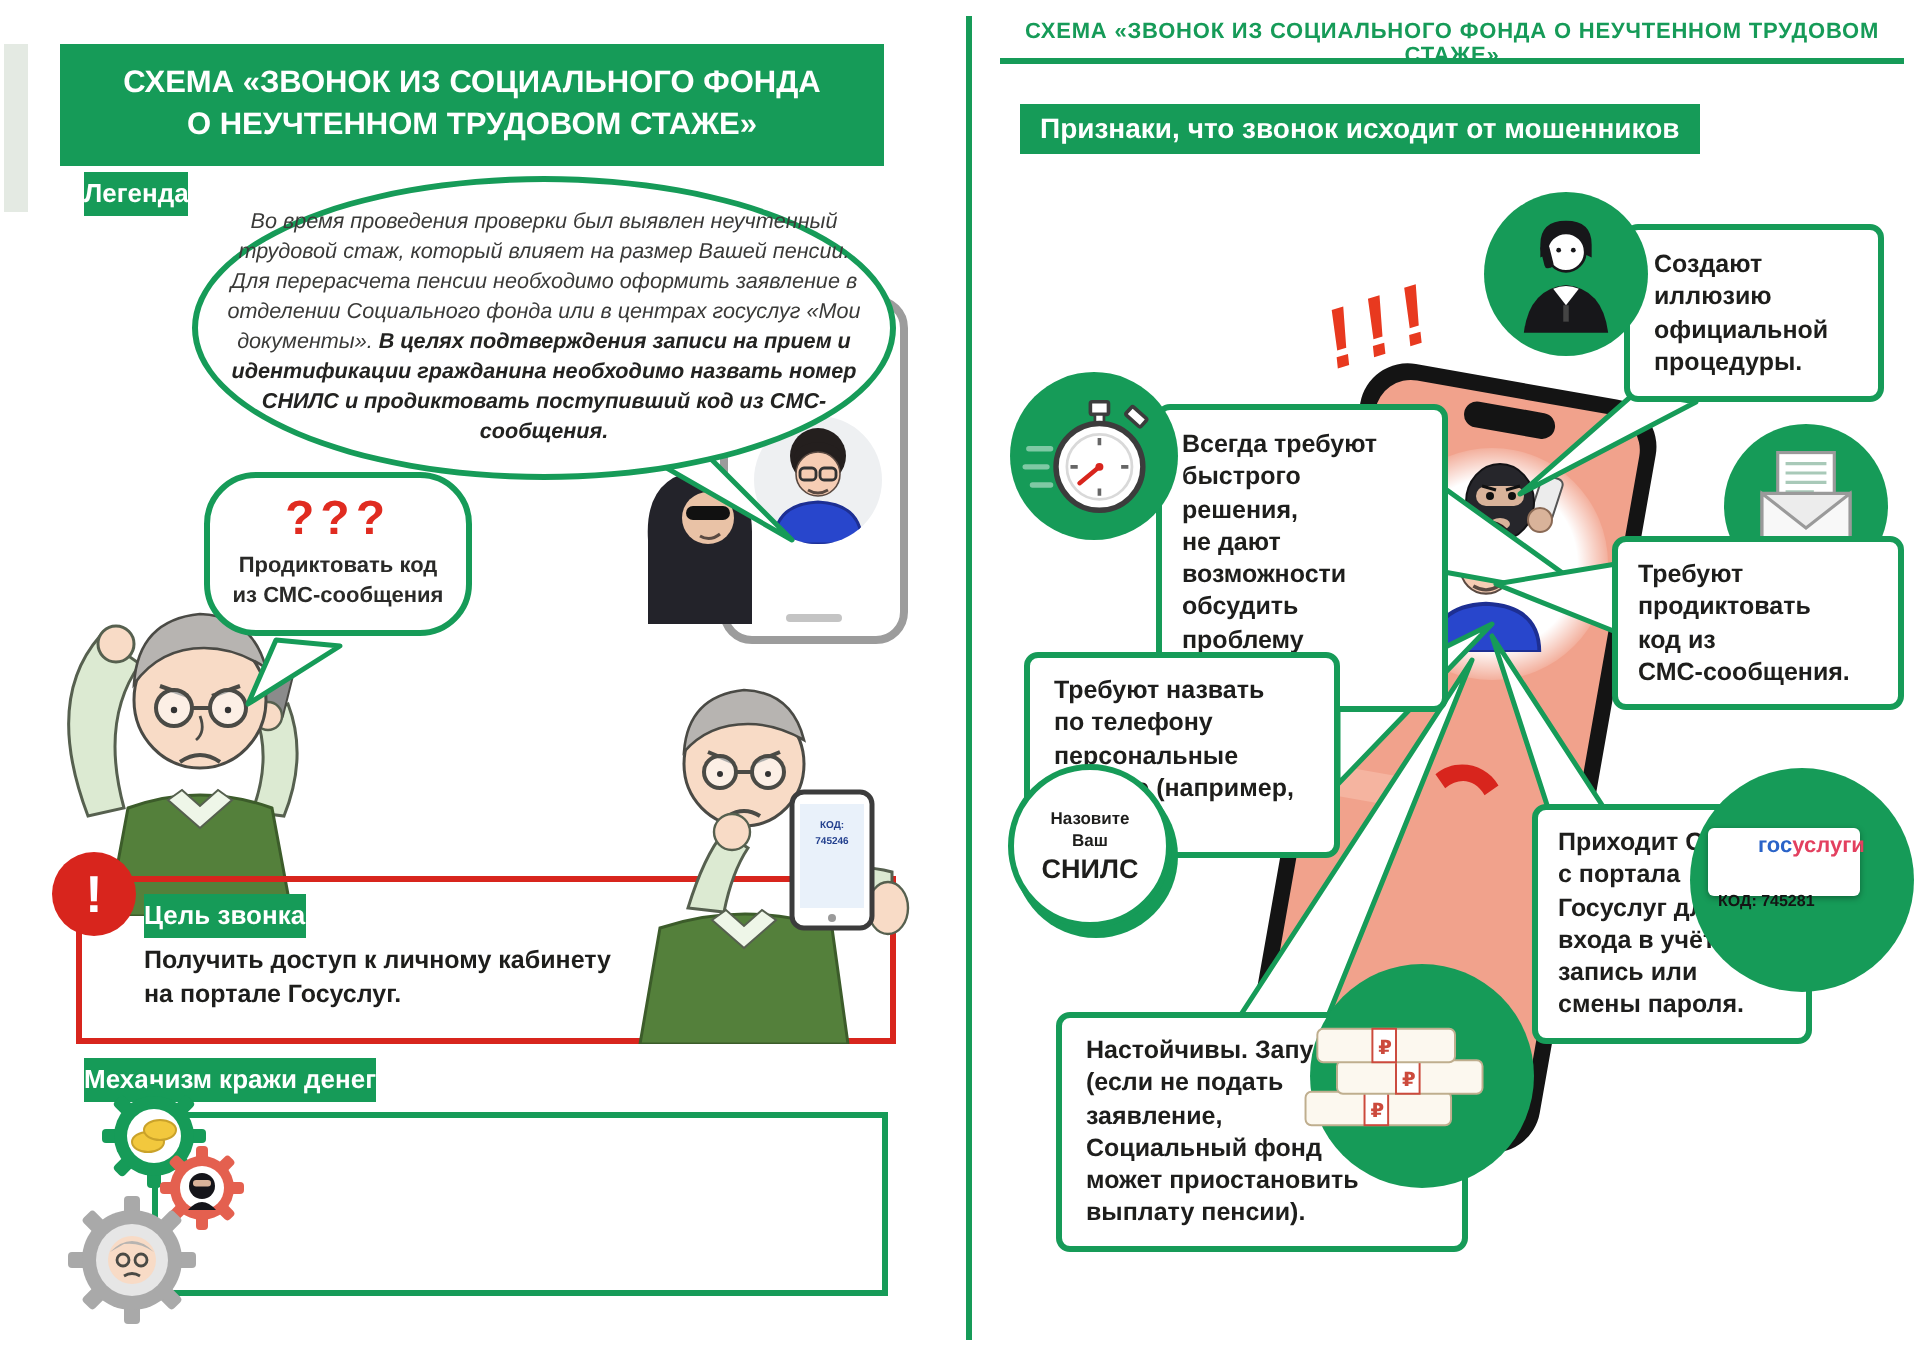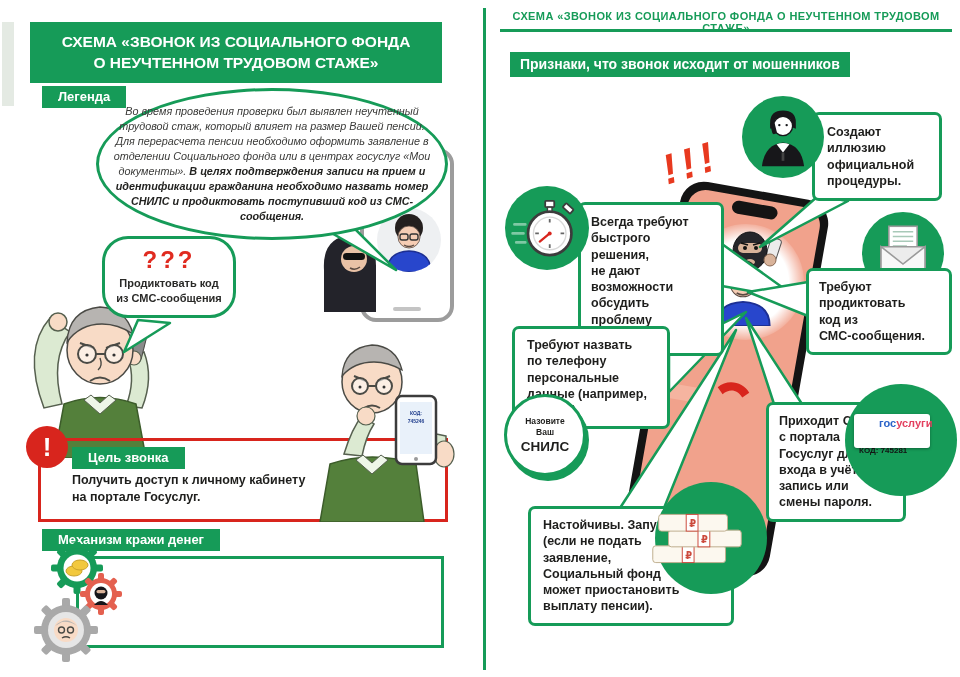--- a/index.html
+++ b/index.html
@@ -6,21 +6,21 @@
     --green:#169b58;
     --red:#d8251d;
     --salmon:#f1a28c;
     --ink:#1e1e1c;
   }
   *{box-sizing:border-box; margin:0; padding:0;}
   body{background:#fff; font-family:"Liberation Sans","DejaVu Sans",sans-serif;}
   #canvas{position:relative; width:960px; height:677px; background:#fff; overflow:hidden;}
   .pre{white-space:pre-line;}
   .abs{position:absolute;}
-  .green-label{display:inline-block; background:var(--green); color:#fff; font-weight:700; font-size:13px; padding:2px 16px; line-height:1.35;}
+  .green-label{display:inline-block; background:var(--green); color:#fff; font-weight:700; font-size:13px; padding:2px 0; line-height:1.35;}
 
   
   #edge-strip{left:2px; top:22px; width:12px; height:84px; background:#e4eae3; z-index:0;}
   #lp-header{left:30px; top:22px; width:412px; height:61px; background:var(--green); color:#fff;
     font-weight:700; font-size:15.5px; line-height:1.35; display:flex; align-items:center; justify-content:center;
     text-align:center; z-index:2;}
   #legend-label{left:42px; top:86px; z-index:6;}
   #speech-main{left:96px; top:88px; width:352px; height:152px; background:#fff; border:3px solid var(--green);
     border-radius:50%; display:flex; align-items:center; justify-content:center; z-index:5; text-align:center;}
   #speech-main .inner{width:318px; font-size:10.8px; line-height:1.38; font-style:italic; color:#3a3a38;}
@@ -94,21 +94,21 @@
   #bubble-f{left:528px; top:506px; width:206px; padding:8px 12px;}
 
   .gcircle{position:absolute; border-radius:50%; background:var(--green); z-index:6;
     display:flex; align-items:center; justify-content:center;}
   #circle-a{left:742px; top:96px; width:82px; height:82px;}
   #circle-b{left:505px; top:186px; width:84px; height:84px;}
   #circle-c{left:862px; top:212px; width:82px; height:82px; z-index:4;}
   #circle-e{left:845px; top:384px; width:112px; height:112px;}
   #circle-f{left:655px; top:482px; width:112px; height:112px;}
 
-  #snils-circle{left:504px; top:394px; width:82px; height:82px; border-radius:50%; background:#fff;
+  #snils-circle{left:504px; top:382px; width:82px; height:82px; border-radius:50%; background:#fff;
     border:3px solid var(--green); box-shadow:3px 5px 0 0 var(--green); z-index:6;
     display:flex; flex-direction:column; align-items:center; justify-content:center; text-align:center;}
   #snils-circle .s-small{font-size:8.5px; font-weight:700; color:var(--ink); line-height:1.35;}
   #snils-circle .s-big{font-size:13.5px; font-weight:800; color:var(--ink); margin-top:1px;}
 
   #gos-card{left:854px; top:414px; width:76px; height:34px; background:#fff; border-radius:3px;
     box-shadow:0 1px 3px rgba(0,0,0,.35); z-index:7; padding:3px 5px;}
   #gos-card .logo{font-size:11px; font-weight:800; line-height:1.2;}
   #gos-card .logo .blue{color:#2a63c8;padding-left:20px;} #gos-card .logo .redp{color:#e3405f;}
   #gos-card .gcode{font-size:8px; font-weight:700; color:#141414; margin-top:16px;}

